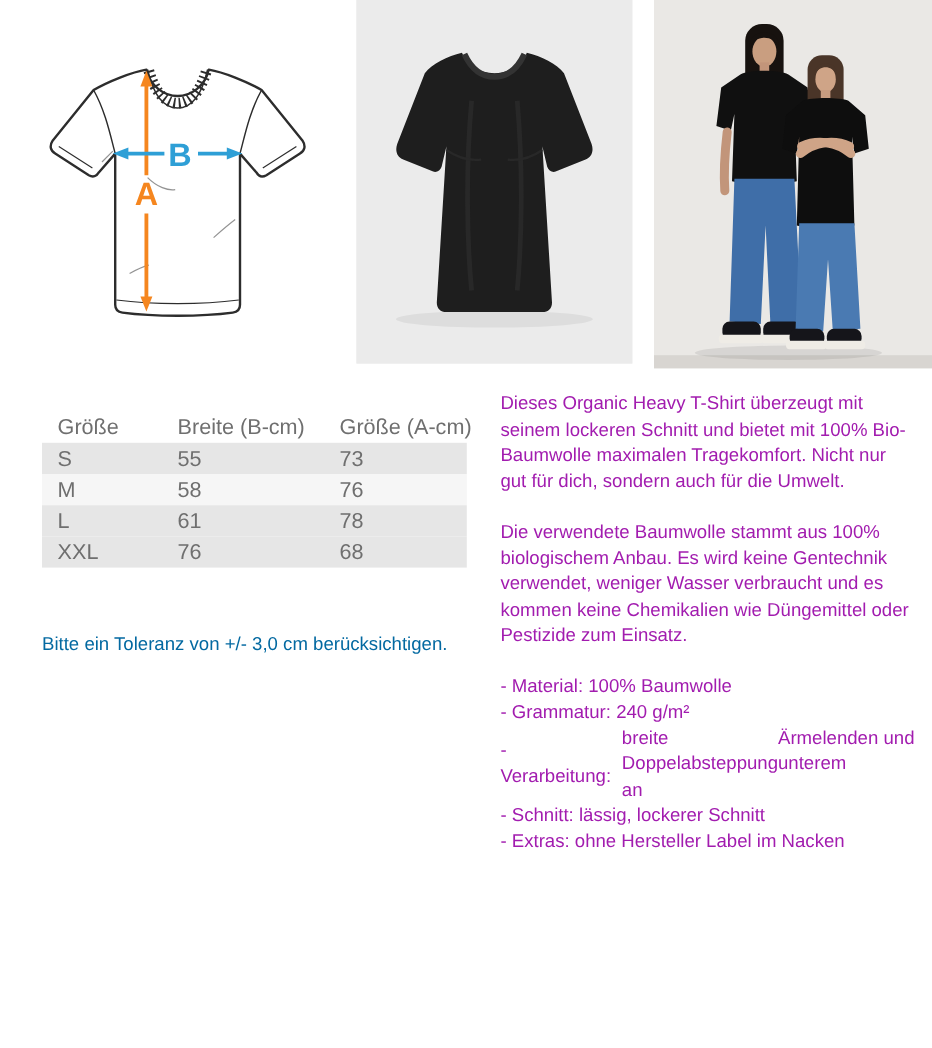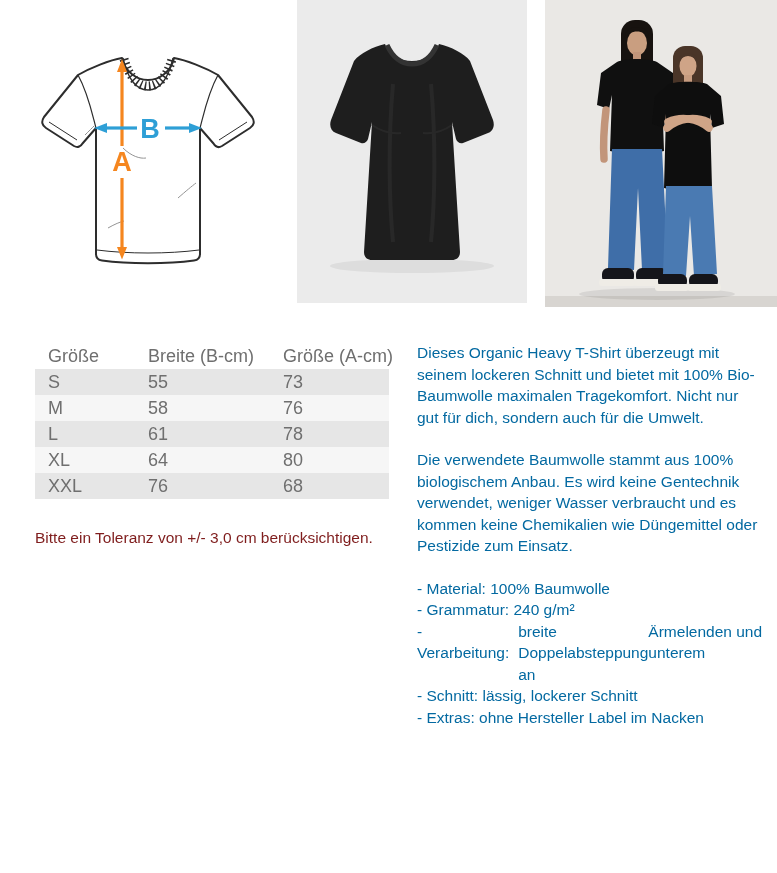--- a/index.html
+++ b/index.html
@@ -13,28 +13,28 @@
   .media-diagram svg,.media-product svg,.media-models svg{display:block;width:100%;height:100%;}
 
   
   .size-table{position:absolute;left:35px;top:344px;width:354px;font-size:18px;color:#6f6f6f;}
   .tr{display:grid;grid-template-columns:100px 135px 119px;align-items:center;height:26px;}
   .tr.head{height:25px;background:#fff;}
   .tr .td{padding-left:13px;white-space:nowrap;}
   .tr.stripe{background:#e6e6e6;}
   .tr.plain{background:#f6f6f6;}
 
-  .tolerance{position:absolute;left:35px;top:529px;font-size:15.5px;color:#7f1d1d;}
+  .tolerance{position:absolute;left:35px;top:529px;font-size:15.5px;color:#0369a1;}
 
   
-  .description{position:absolute;left:417px;top:342px;width:346px;font-size:15.5px;line-height:21.5px;color:#0369a1;}
+  .description{position:absolute;left:417px;top:326px;width:346px;font-size:15.5px;line-height:21.5px;color:#a21caf;}
   .description p{margin:0 0 21px 0;}
   .bullets{margin-top:7px;}
   .bullet{display:block;}
-  .bullet.hang{display:flex;}
+  .bullet.hang{display:flex;align-items:center;}
   .hang-lines{display:flex;flex-direction:row;margin-left:9px;}
 </style>
 </head>
 <body>
 
 <div class="page">
 
   <div class="media-diagram">
     <svg viewBox="0 0 240 245">
 
@@ -164,25 +164,20 @@
     <div class="tr plain">
       <div class="td">M</div>
       <div class="td">58</div>
       <div class="td">76</div>
     </div>
     <div class="tr stripe">
       <div class="td">L</div>
       <div class="td">61</div>
       <div class="td">78</div>
     </div>
-    <div class="tr plain">
-      <div class="td">XL</div>
-      <div class="td">64</div>
-      <div class="td">80</div>
-    </div>
     <div class="tr stripe">
       <div class="td">XXL</div>
       <div class="td">76</div>
       <div class="td">68</div>
     </div>
   </div>
 
   <div class="tolerance">Bitte ein Toleranz von +/- 3,0 cm berücksichtigen.</div>
 
   <div class="description">

